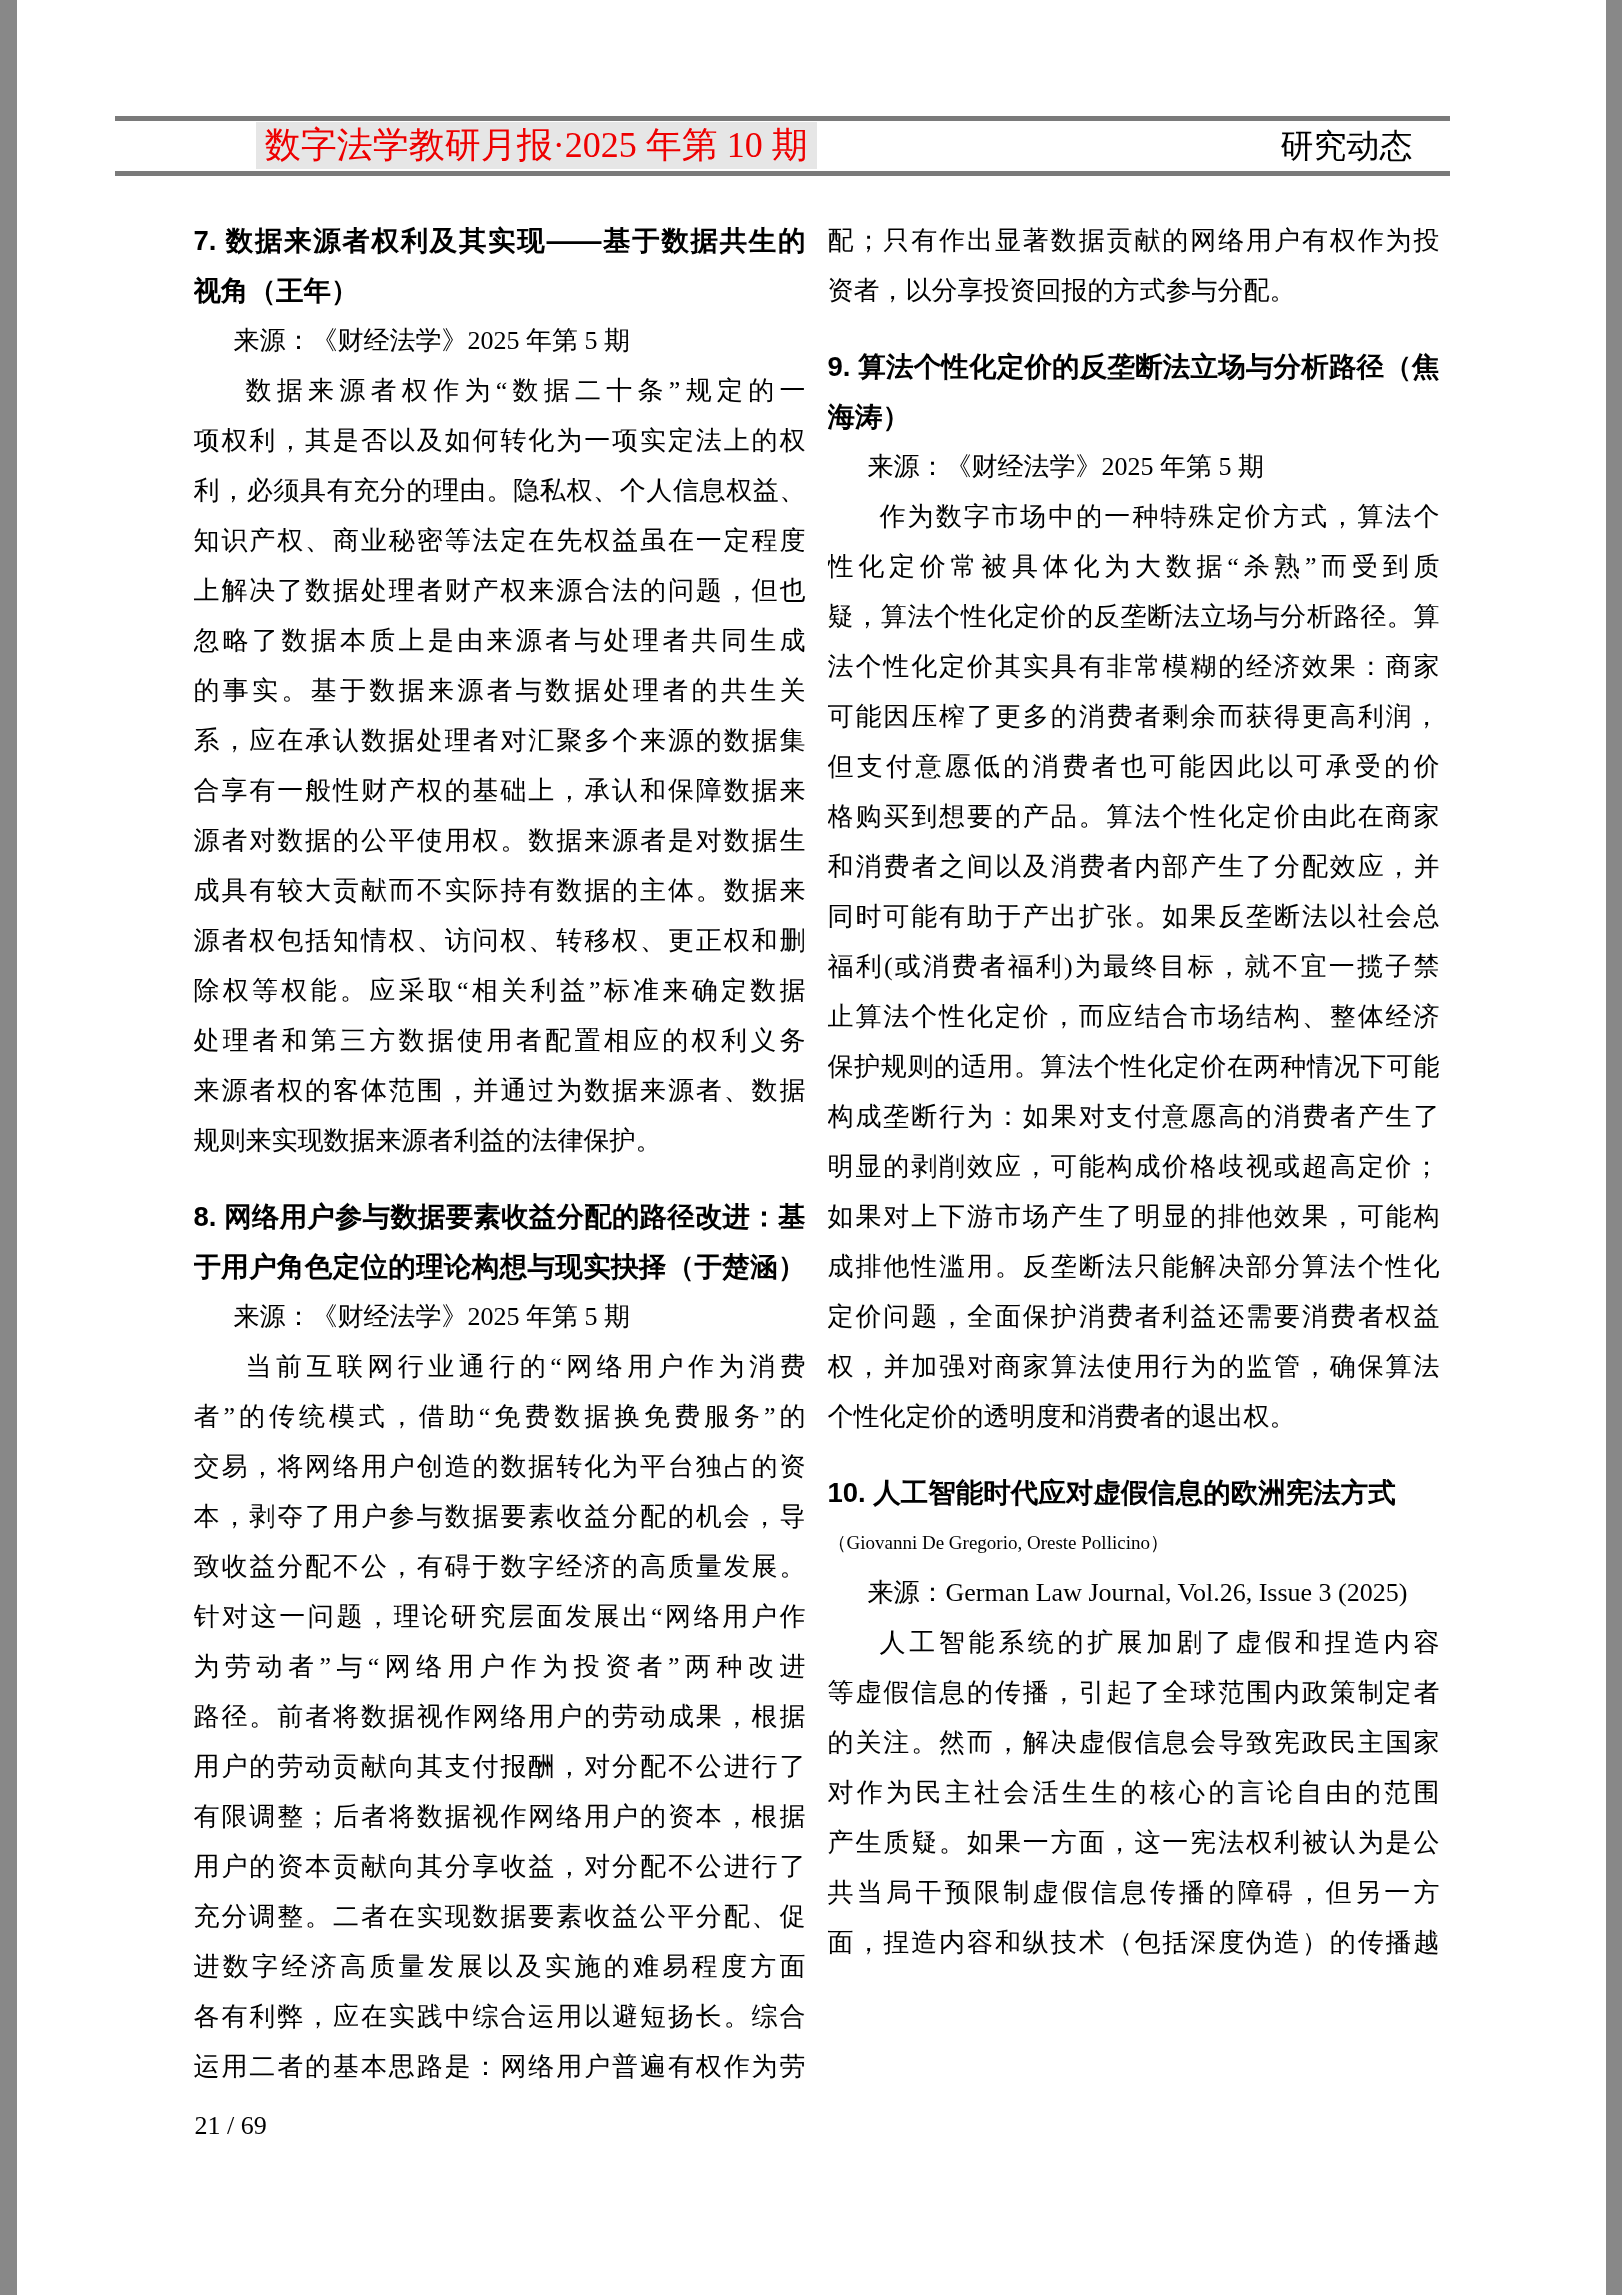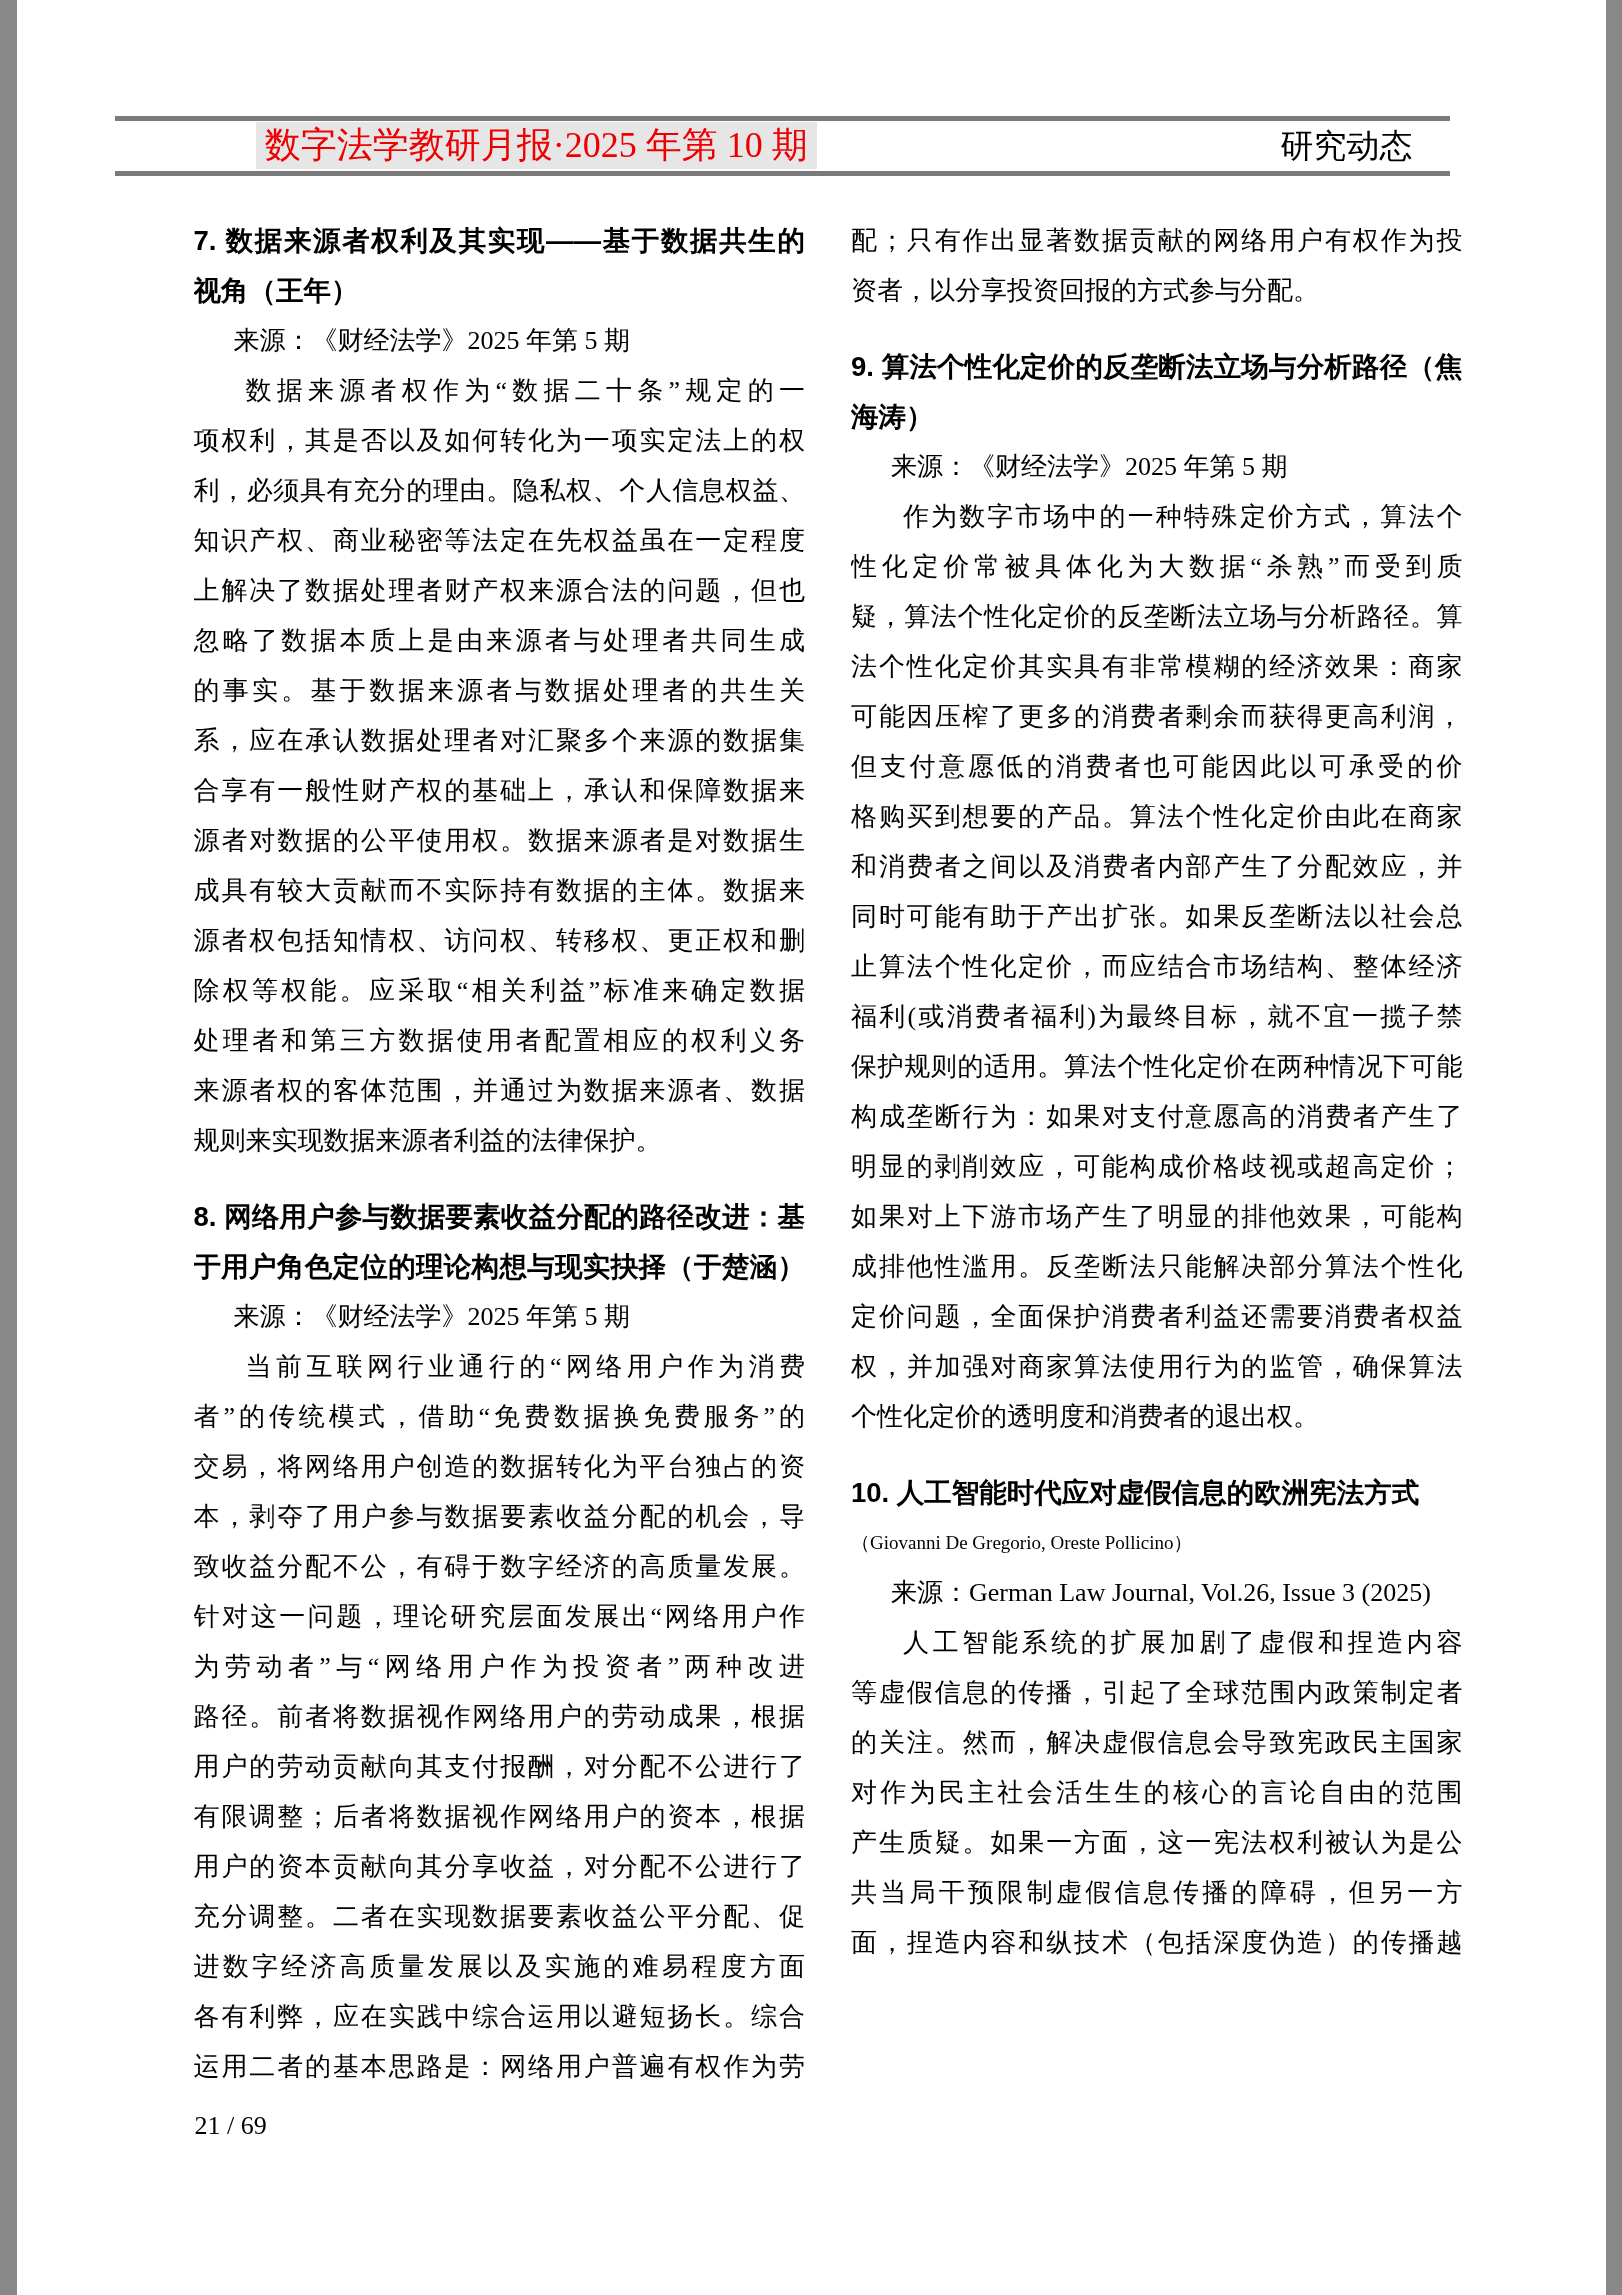--- a/index.html
+++ b/index.html
@@ -27,21 +27,21 @@
     font-size:36px;
     white-space:nowrap;
   }
   .section-label {
     position:absolute; top:127px; right:193px;
     font-size:33px; line-height:39px;
     white-space:nowrap;
   }
   .columns {
     position:absolute; left:177px; top:216px; width:1269px;
-    display:flex; column-gap:46px;
+    display:flex; column-gap:22px;
   }
   .col { width:612px; }
   .line {
     height:50px; line-height:50px;
     font-size:26px;
     overflow:hidden;
     white-space:normal;
   }
   .line.justify { text-align:justify; text-align-last:justify; }
   .line.indent { text-indent:2em; }
@@ -114,22 +114,22 @@
         <div class="line source">来源：《财经法学》2025 年第 5 期</div>
         <div class="line body justify indent">作为数字市场中的一种特殊定价方式，算法个</div>
         <div class="line body justify">性化定价常被具体化为大数据“杀熟”而受到质</div>
         <div class="line body justify">疑，算法个性化定价的反垄断法立场与分析路径。算</div>
         <div class="line body justify">法个性化定价其实具有非常模糊的经济效果：商家</div>
         <div class="line body justify">可能因压榨了更多的消费者剩余而获得更高利润，</div>
         <div class="line body justify">但支付意愿低的消费者也可能因此以可承受的价</div>
         <div class="line body justify">格购买到想要的产品。算法个性化定价由此在商家</div>
         <div class="line body justify">和消费者之间以及消费者内部产生了分配效应，并</div>
         <div class="line body justify">同时可能有助于产出扩张。如果反垄断法以社会总</div>
+        <div class="line body justify">福利(或消费者福利)为最终目标，就不宜一揽子禁</div>
         <div class="line body justify">止算法个性化定价，而应结合市场结构、整体经济</div>
-        <div class="line body justify">福利(或消费者福利)为最终目标，就不宜一揽子禁</div>
         <div class="line body justify">保护规则的适用。算法个性化定价在两种情况下可能</div>
         <div class="line body justify">构成垄断行为：如果对支付意愿高的消费者产生了</div>
         <div class="line body justify">明显的剥削效应，可能构成价格歧视或超高定价；</div>
         <div class="line body justify">如果对上下游市场产生了明显的排他效果，可能构</div>
         <div class="line body justify">成排他性滥用。反垄断法只能解决部分算法个性化</div>
         <div class="line body justify">定价问题，全面保护消费者利益还需要消费者权益</div>
         <div class="line body justify">权，并加强对商家算法使用行为的监管，确保算法</div>
         <div class="line body">个性化定价的透明度和消费者的退出权。</div>
         <div class="line heading gap-before">10. 人工智能时代应对虚假信息的欧洲宪法方式</div>
         <div class="line heading-name">（Giovanni De Gregorio, Oreste Pollicino）</div>

